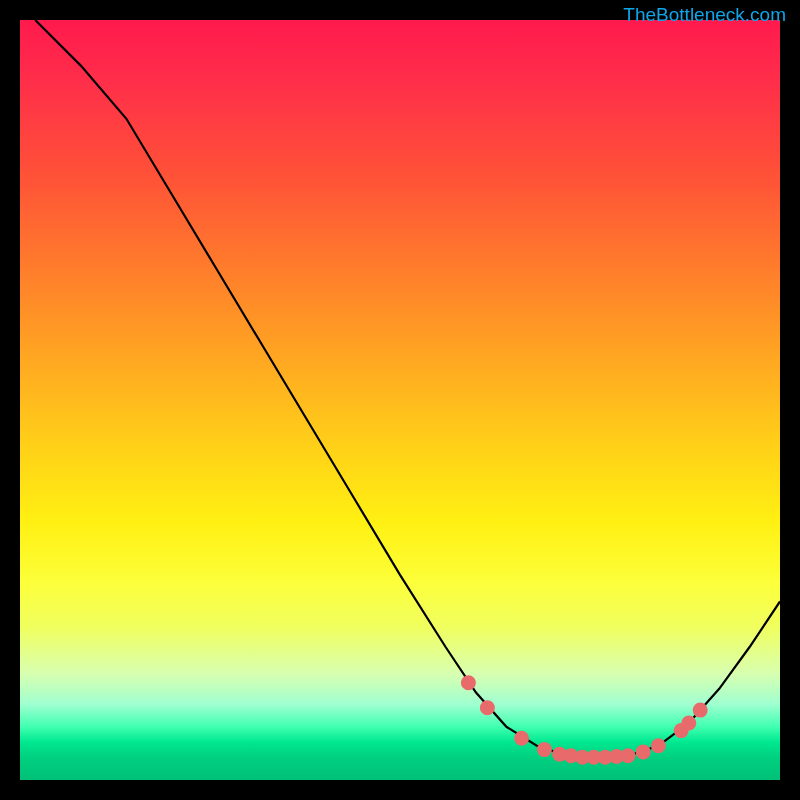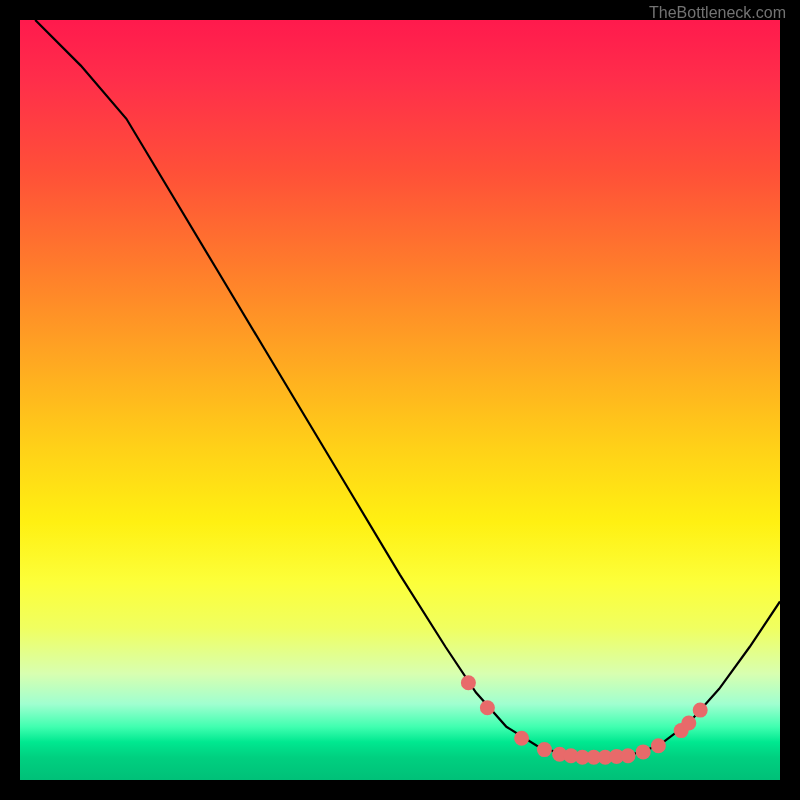--- a/index.html
+++ b/index.html
@@ -7,22 +7,22 @@
     width: 800px;
     height: 800px;
     background: #000;
     position: relative;
     font-family: Arial, sans-serif;
   }
   .watermark {
     position: absolute;
     top: 4px;
     right: 14px;
-    color: #737373;
-    font-size: 16px;
+    color: #0ea5e9;
+    font-size: 19px;
     font-weight: normal;
     z-index: 10;
   }
   .plot-area {
     position: absolute;
     left: 20px;
     top: 20px;
     width: 760px;
     height: 760px;
     overflow: hidden;

